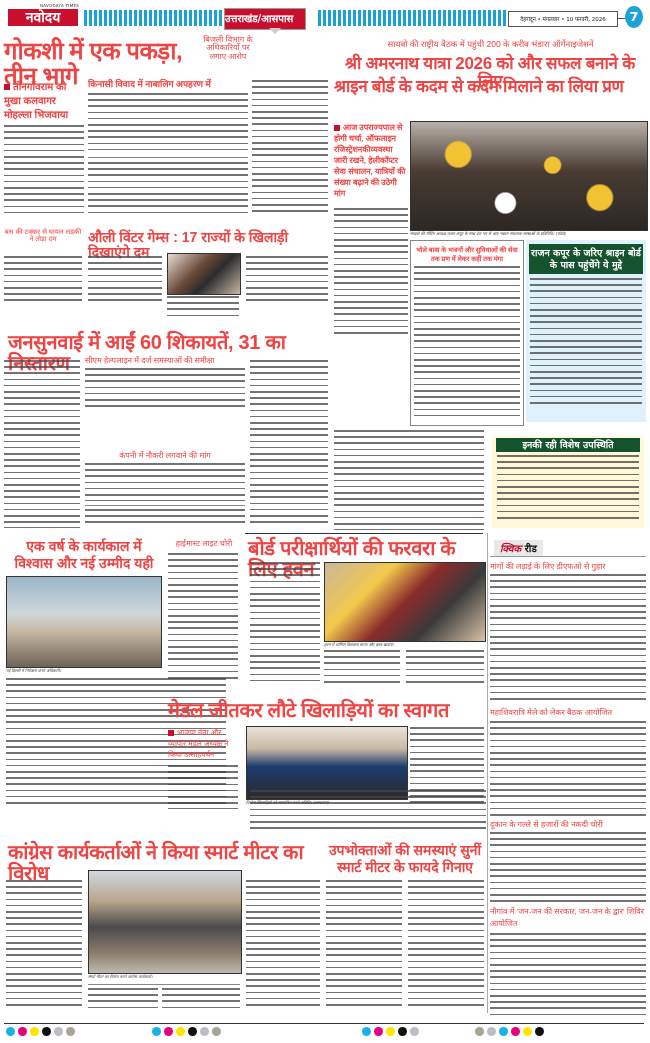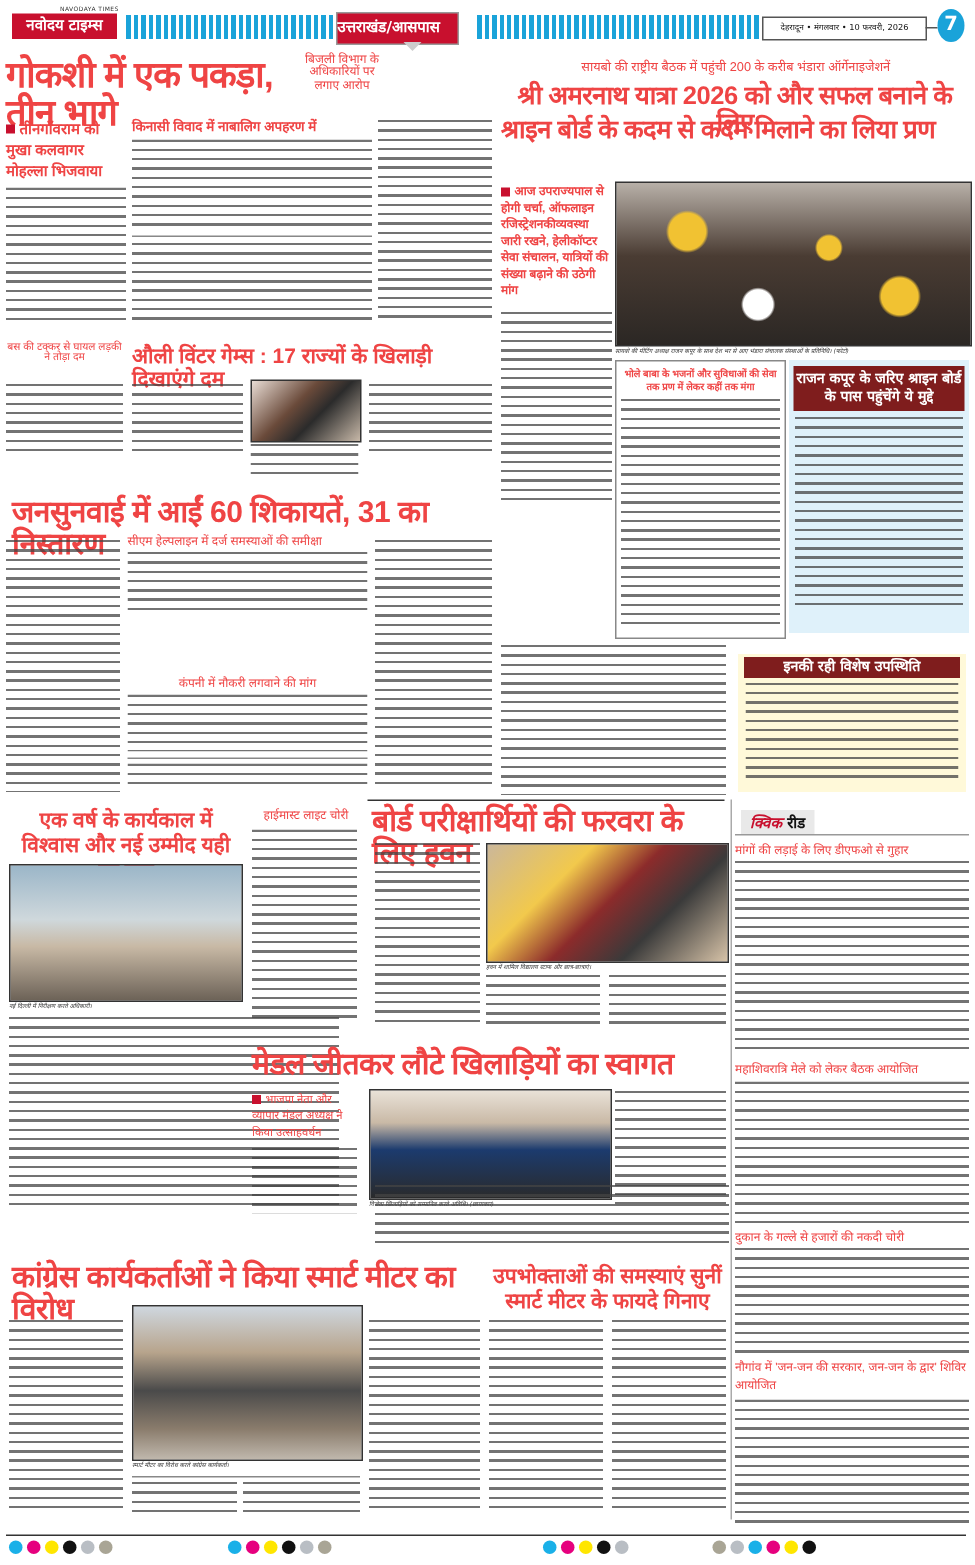--- a/index.html
+++ b/index.html
@@ -1,39 +1,39 @@
 <!DOCTYPE html>
 <html><head>
 <meta charset="utf-8">
 <style>
   html,body{margin:0;padding:0;background:#fff;}
   body{width:650px;height:1043px;position:relative;overflow:hidden;font-family:"DejaVu Sans",sans-serif;color:#111;}
   .abs{position:absolute;}
   .masthead{left:0;top:0;width:650px;height:30px;}
   .brand-small{left:40px;top:3px;font-size:4px;color:#333;letter-spacing:0.3px;}
-  .brand{left:8px;top:9px;width:70px;height:17px;background:#c8102e;color:#fff;font-weight:bold;font-size:10px;line-height:17px;text-align:center;}
+  .brand{left:8px;top:9px;width:70px;height:17px;background:#c8102e;color:#fff;font-weight:bold;font-size:14px;line-height:17px;text-align:center;}
   .stripe{top:10px;height:16px;background:repeating-linear-gradient(90deg,#1aa3d9 0 3px,#fff 3px 5px);}
   .section-tag{left:224px;top:8px;width:80px;height:20px;background:#c8102e;color:#fff;font-weight:bold;font-size:10px;line-height:20px;text-align:left;border:1px solid #999;}
   .section-pointer{left:269px;top:28px;width:0;height:0;border-left:6px solid transparent;border-right:6px solid transparent;border-top:6px solid #ccc;}
   .dateline{left:508px;top:11px;width:108px;height:14px;border:1px solid #555;font-size:5.5px;line-height:14px;text-align:center;color:#111;background:#fff;}
   .pageno{left:625px;top:6px;width:18px;height:22px;border-radius:50%;background:#1aa3d9;color:#fff;font-weight:bold;font-size:13px;line-height:22px;text-align:center;}
   .headline{font-family:"Liberation Sans",sans-serif;font-weight:bold;color:#ef4444;line-height:1.05;}
   .h-xl{font-size:24px;letter-spacing:-0.5px;}
   .h-lg{font-size:20px;letter-spacing:-0.3px;}
   .h-md{font-size:14px;}
   .h-sm{font-size:10px;}
   .h-light{font-weight:normal;}
   .body{font-size:4.2px;line-height:6.2px;color:#222;text-align:justify;overflow:hidden;}
   .body .lines{display:block;background:repeating-linear-gradient(180deg,#444 0 1.6px,transparent 1.6px 6.2px);height:100%;opacity:0.75;}
   .photo{background:linear-gradient(135deg,#8a6f58,#c7a27a 35%,#3b3a3a 60%,#d7b37a 80%,#6b5a4a);border:1px solid #333;}
   .photo-crowd{background:radial-gradient(circle at 20% 30%,#f1c232 0 6%,transparent 7%),radial-gradient(circle at 60% 40%,#f1c232 0 5%,transparent 6%),radial-gradient(circle at 80% 70%,#f1c232 0 6%,transparent 7%),radial-gradient(circle at 40% 75%,#fff 0 6%,transparent 7%),linear-gradient(180deg,#b8b0a8,#4a3c33 45%,#2b2724);}
   .caption{font-size:4px;color:#333;font-style:italic;}
   .red-bullet{display:inline-block;width:6px;height:6px;background:#c8102e;margin-right:3px;vertical-align:middle;}
   .blue-box{background:#dff1fa;}
-  .blue-title{background:#7f1d1d;color:#fff;font-weight:bold;text-align:center;}
+  .blue-title{background:#14532d;color:#fff;font-weight:bold;text-align:center;}
   .brief-header{border-bottom:1px solid #999;}
   .cmyk{display:flex;gap:3px;}
   .cmyk span{width:9px;height:9px;border-radius:50%;display:inline-block;}
   .vline{background:#aaa;width:1px;}
   .hline{background:#888;height:1px;}
 </style>
 </head>
 <body>
 
 <div class="abs masthead">

